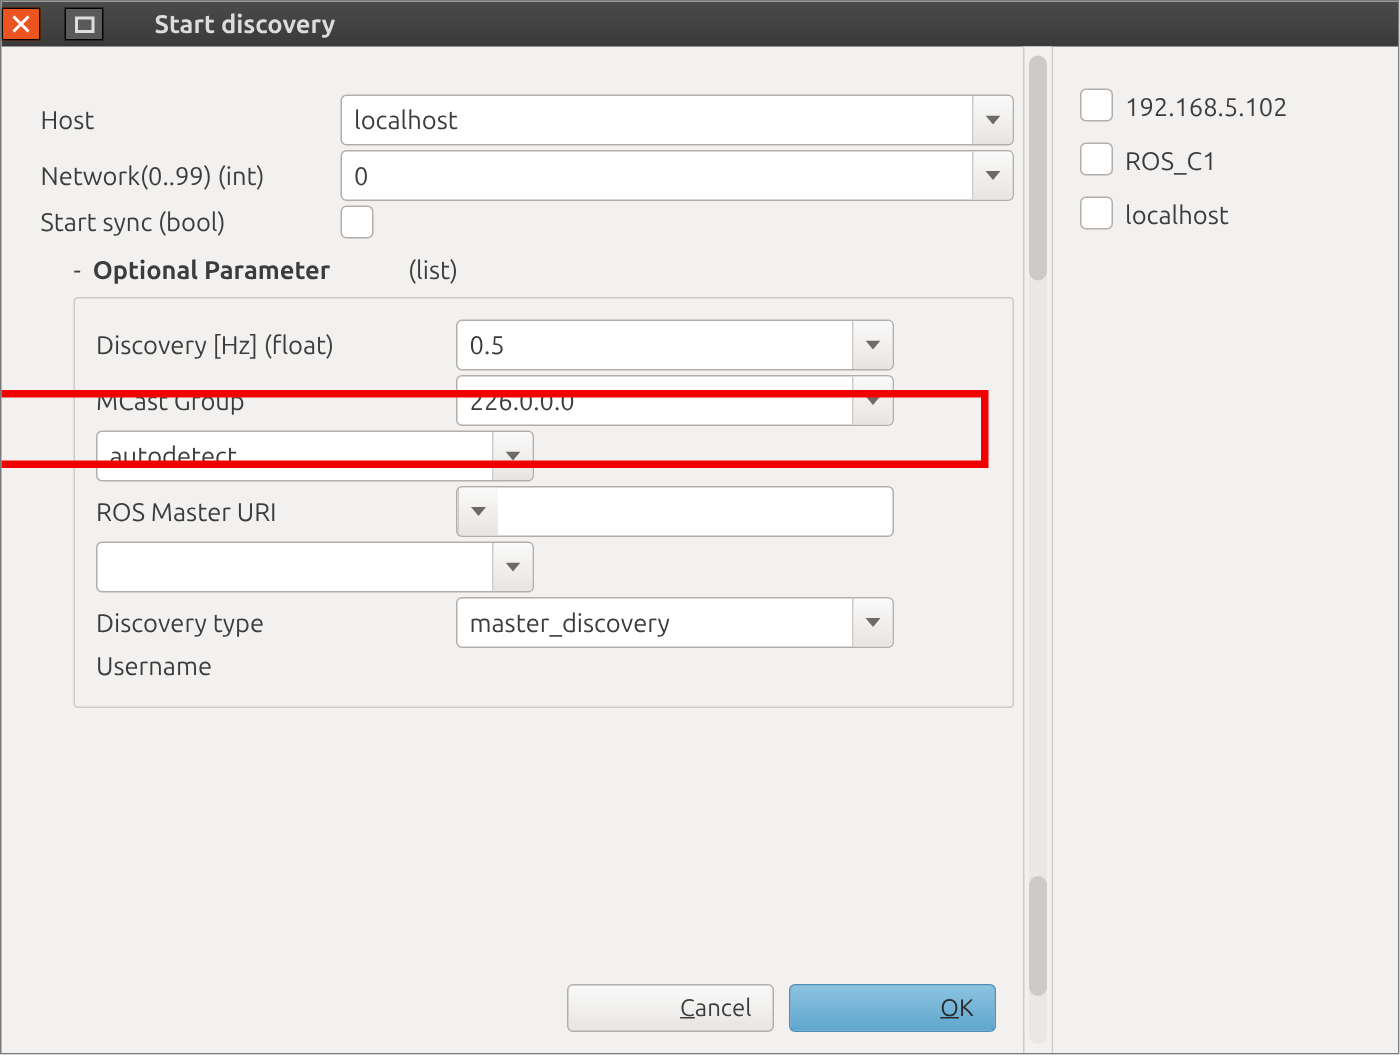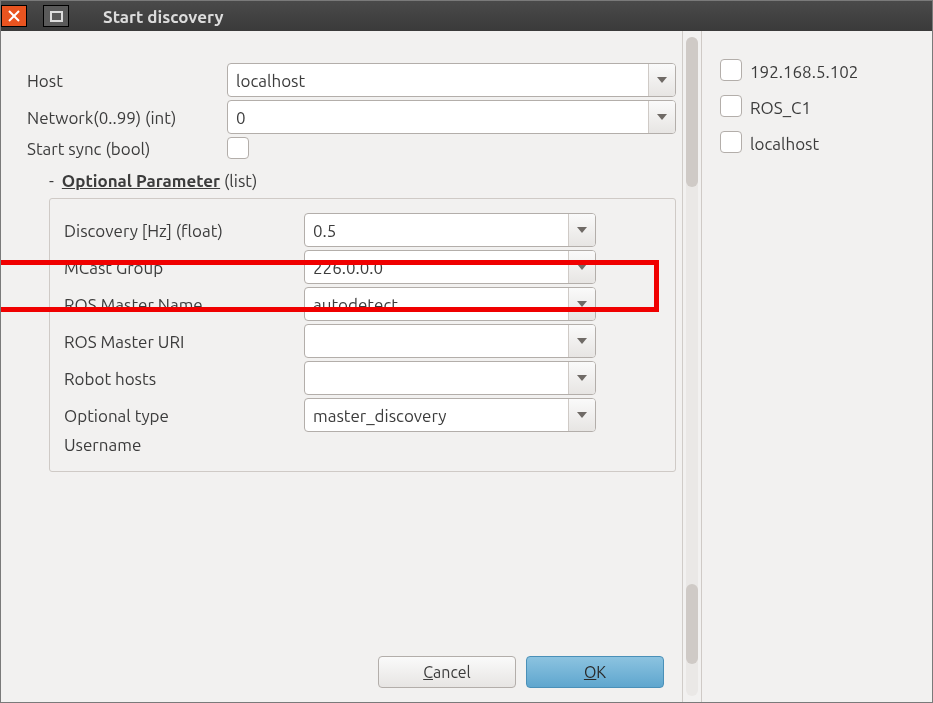--- a/index.html
+++ b/index.html
@@ -129,31 +129,31 @@
     background: #fff;
     flex: 0 0 auto;
   }
 
   .section-header {
     margin: 12px 0 8px 22px;
     font-size: 17px;
     color: #3c3c3c;
   }
   .section-header .dash { margin-right: 4px; }
-  .section-header .strong { font-weight: bold; text-decoration: underline; }
-  .section-header .suffix { font-weight: normal; }
+  .section-header .strong { font-weight: bold; }
+  .section-header .suffix { font-weight: normal; margin-left: 48px; }
 
   .optionalbox {
     border: 1px solid #cfcac6;
     border-radius: 3px;
     padding: 14px 14px 14px 14px;
     margin-left: 22px;
   }
   .optionalbox .row .label { width: 240px; }
-  .optionalbox .combo { width: 290px; flex: 0 0 290px; justify-content: flex-end; }
+  .optionalbox .combo { width: 290px; flex: 0 0 290px; }
   .highlight-overlay {
     position: absolute;
     border: 5px solid #f00000;
     pointer-events: none;
     border-radius: 0;
   }
 
   
   .vscroll {
     width: 18px;
@@ -208,21 +208,21 @@
     gap: 10px;
   }
   .btnflat {
     min-width: 108px;
     height: 30px;
     border: 1px solid #b3aeaa;
     border-radius: 4px;
     background: linear-gradient(#fafafa, #e7e5e3);
     display: inline-flex;
     align-items: center;
-    justify-content: center;
+    justify-content: flex-end;
     font-size: 16px;
     color: #3c3c3c;
     padding: 0 14px;
   }
   .btn-ok {
     background: linear-gradient(#8cc3e0, #5fa6ce);
     border-color: #4a90b8;
     color: #2a2a2a;
   }
   .mnemonic { text-decoration: underline; }
@@ -306,53 +306,51 @@
                 <div class="combo">
                   <div class="val">226.0.0.0</div>
                   <div class="arrow">
                     <svg viewBox="0 0 10 6">
                       <polygon points="0,0 10,0 5,6" fill="#6f6a66"></polygon>
                     </svg>
                   </div>
                 </div>
               </div>
               <div class="row">
-                <div class="label">ROS Master Name</div>
                 <div class="combo">
                   <div class="val">autodetect</div>
                   <div class="arrow">
                     <svg viewBox="0 0 10 6">
                       <polygon points="0,0 10,0 5,6" fill="#6f6a66"></polygon>
                     </svg>
                   </div>
                 </div>
               </div>
               <div class="row">
                 <div class="label">ROS Master URI</div>
                 <div class="combo">
                   <div class="arrow">
                     <svg viewBox="0 0 10 6">
                       <polygon points="0,0 10,0 5,6" fill="#6f6a66"></polygon>
                     </svg>
                   </div>
                 </div>
               </div>
               <div class="row">
-                <div class="label">Robot hosts</div>
                 <div class="combo">
                   <div class="val"></div>
                   <div class="arrow">
                     <svg viewBox="0 0 10 6">
                       <polygon points="0,0 10,0 5,6" fill="#6f6a66"></polygon>
                     </svg>
                   </div>
                 </div>
               </div>
               <div class="row">
-                <div class="label">Optional type</div>
+                <div class="label">Discovery type</div>
                 <div class="combo">
                   <div class="val">master_discovery</div>
                   <div class="arrow">
                     <svg viewBox="0 0 10 6">
                       <polygon points="0,0 10,0 5,6" fill="#6f6a66"></polygon>
                     </svg>
                   </div>
                 </div>
               </div>
               <div class="row">

